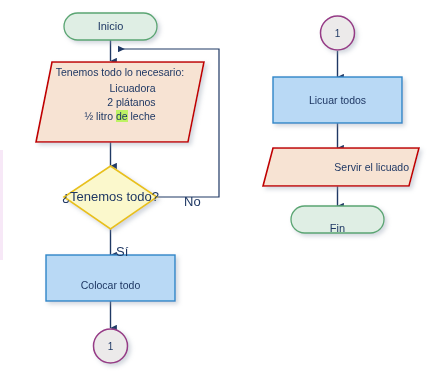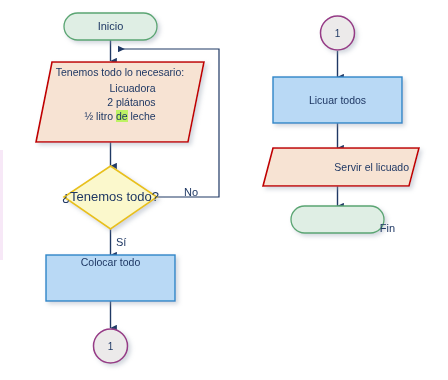--- a/index.html
+++ b/index.html
@@ -47,23 +47,24 @@
   .proc-text { font-size: 10.5px; }
   .io-text   { font-size: 10.5px; }
   .dec-text  { font-size: 13px; }
   .conn-text { font-size: 10px; }
   .io-list {
     align-items: flex-end;
     text-align: left;
   }
   .branch-label {
     position: absolute;
-    font-size: 11px;
+    font-size: 13px;
     color: #1f3864;
     pointer-events: none;
+    margin-top: 8px;
   }
 </style>
 </head>
 <body>
 
 <div id="canvas">
 
   <div id="edge-strip"></div>
 
   <svg class="layer" viewBox="0 0 448 380" xmlns="http://www.w3.org/2000/svg">
@@ -127,37 +128,37 @@
     </div>
   </div>
 
   <div class="node-text dec-text" style="left:64px; top:183px; width:93px; height:28px;">
     <span class="line">¿Tenemos todo?</span>
   </div>
 
   <div class="branch-label" style="left:184px; top:186px;">No</div>
   <div class="branch-label" style="left:116px; top:236px;">Sí</div>
 
-  <div class="node-text proc-text" style="left:46px; top:255px; width:129px; height:60px;justify-content:space-between;">
+  <div class="node-text proc-text" style="left:46px; top:255px; width:129px; height:60px;">
     <span class="line">Colocar todo</span>
   </div>
 
   <div class="node-text conn-text" style="left:93px; top:329px; width:35px; height:35px;">
     <span class="line">1</span>
   </div>
 
   <div class="node-text conn-text" style="left:320px; top:16px; width:35px; height:35px;">
     <span class="line">1</span>
   </div>
 
   <div class="node-text proc-text" style="left:273px; top:77px; width:129px; height:46px;">
     <span class="line">Licuar todos</span>
   </div>
 
   <div class="node-text io-text" style="left:273px; top:148px; width:136px; height:38px;align-items:flex-end;">
     <span class="line">Servir el licuado</span>
   </div>
 
-  <div class="node-text term-text" style="left:302px; top:206px; width:93px; height:44px;align-items:flex-end;">
+  <div class="node-text term-text" style="left:291px; top:206px; width:93px; height:44px;">
     <span class="line">Fin</span>
   </div>
 
 </div>
 
 </body></html>

